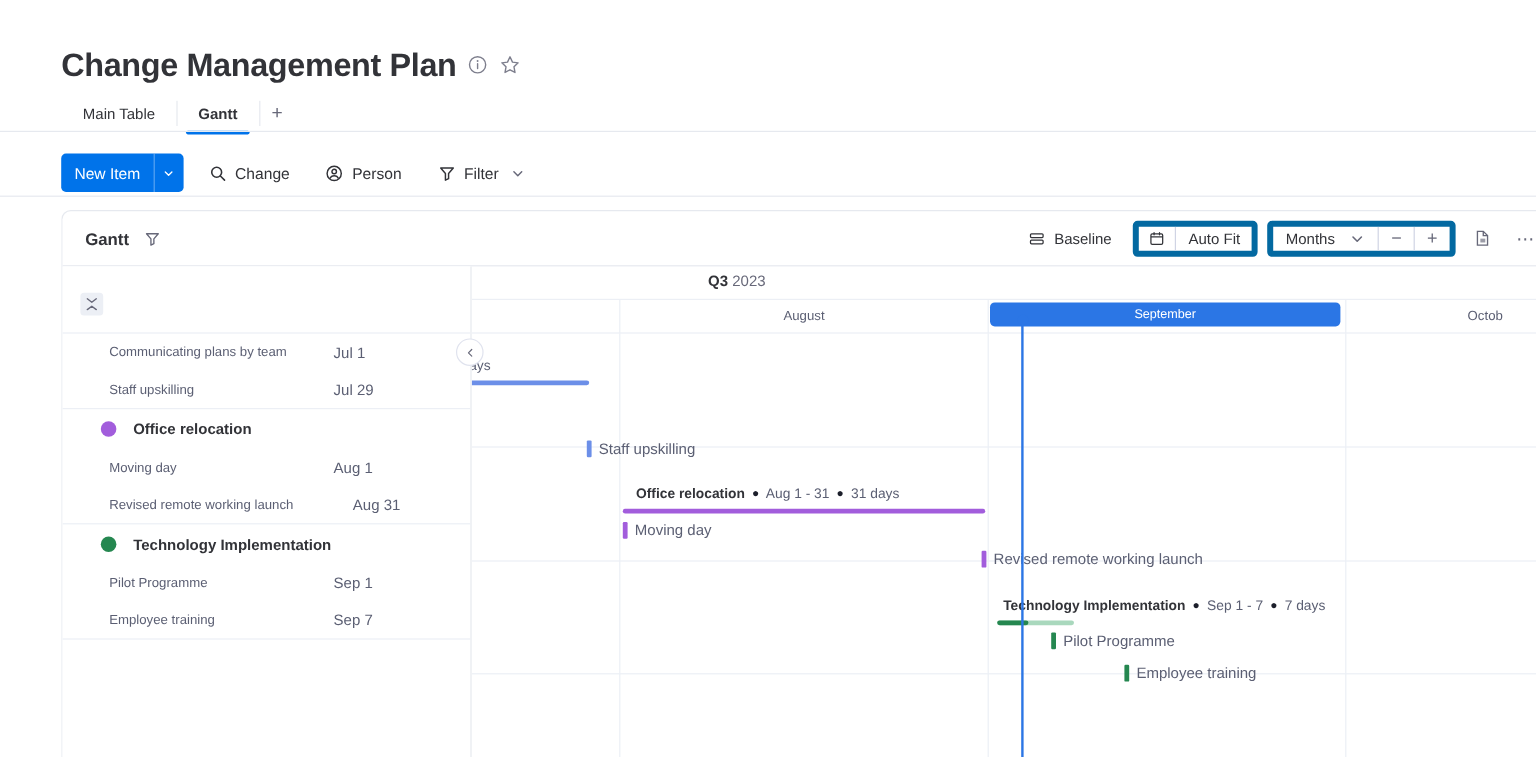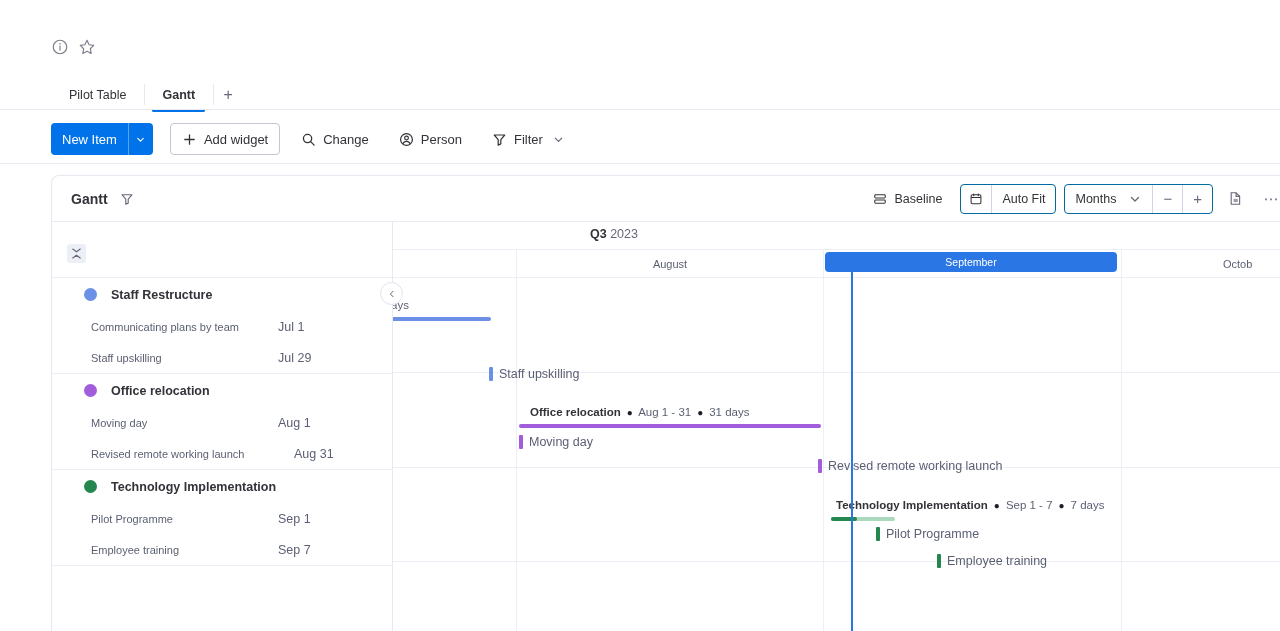--- a/index.html
+++ b/index.html
@@ -26,41 +26,41 @@
   .tab.first { padding-left: 8px; }
   .tab + .tab::before { content:""; position:absolute; left:0; top:4px; bottom:4px; width:1px; background:#e6e9ef; }
   .tab.active { font-weight: 700; }
   .tab.active::after { content:""; position:absolute; left:8px; right:8px; bottom:-3px; height:3px; background:#0073ea; border-radius:2px; }
   .tab .home-ic { width: 13px; height: 13px; color:#676879; }
   .tab-plus { display:flex; align-items:center; justify-content:center; width:30px; font-size:16px; color:#676879; cursor:pointer; position:relative;}
   .tab-plus::before { content:""; position:absolute; left:0; top:4px; bottom:4px; width:1px; background:#e6e9ef; }
   .tabs-underline { position:absolute; left:0; top:109px; width:1280px; height:1px; background:#e6e9ef; }
 
   
-  .toolbar { position: absolute; left: 0; top: 118px; width: 1152px; height: 42px; display:flex; align-items:center; padding-left: 51px; gap: 0; background:#fff;}
+  .toolbar { position: absolute; left: 0; top: 118px; width: 1152px; height: 42px; display:flex; align-items:flex-end; padding-left: 51px; gap: 0; background:#fff;}
   .btn-new { display:flex; align-items:center; height:32px; background:#0073ea; border-radius:4px; color:#fff; font-size:13px; overflow:hidden; cursor:pointer; }
   .btn-new .lbl { padding: 0 11px; font-weight:400; }
   .btn-new .sep { width:1px; height:32px; background:rgba(255,255,255,.35); }
   .btn-new .chev { display:flex; align-items:center; justify-content:center; width:24px; height:32px; }
   .tb-btn { display:flex; align-items:center; gap:7px; height:32px; padding:0 11px; font-size:13px; color:#323338; cursor:pointer; border-radius:4px; background:transparent; }
   .tb-btn.bordered { border:1px solid #c3c6d4; margin-left:17px; }
   .tb-btn .ic { display:flex; width:15px; height:15px; color:#323338; }
   .tb-btn .ic svg { display:block; }
   .tb-chev { width:13px; height:13px; color:#676879; margin-left:2px; }
   .toolbar-underline { position:absolute; left:0; top:163px; width:1280px; height:1px; background:#e6e9ef; }
 
   
   .widget { position:absolute; left:51px; top:175px; width:1240px; height:470px; background:#fff;
             border:1px solid #e6e9ef; border-radius:8px 0 0 0; border-right:none; border-bottom:none; overflow:hidden; }
   .widget-head { position:relative; height:46px; border-bottom:1px solid #e6e9ef; display:flex; align-items:center; }
   .widget-title { margin-left:19px; font-size:14px; font-weight:700; color:#323338; }
   .widget-filter { margin-left:12px; width:14px; height:14px; color:#676879; cursor:pointer; }
   .widget-head-right { position:absolute; right:0; top:0; height:45px; display:flex; align-items:center; gap:0; padding-right: 6px; }
   .wh-btn { display:flex; align-items:center; gap:7px; height:30px; padding:0 10px; font-size:12.5px; color:#323338; cursor:pointer; border-radius:4px; }
-  .wh-group { display:flex; align-items:stretch; border:1px solid #0369a1; border-radius:4px; height:30px; margin-left:8px; overflow:hidden; }
+  .wh-group { display:flex; align-items:stretch; border:5px solid #0369a1; border-radius:4px; height:30px; margin-left:8px; overflow:hidden; }
   .wh-group .cell { display:flex; align-items:center; justify-content:center; padding:0 10px; font-size:12.5px; color:#323338; cursor:pointer; }
   .wh-group .cell + .cell { border-left:1px solid #d0d4e4; }
   .wh-group .cell.icon-only { padding:0 8px; }
   .ic14 { width:14px; height:14px; color:#323338; display:block; }
   .ic15 { width:15px; height:15px; color:#676879; display:block; }
   .wh-icon-btn { display:flex; align-items:center; justify-content:center; width:28px; height:30px; margin-left:8px; cursor:pointer; color:#676879; }
 
   
   .gantt-body { position:relative; height:424px; }
   .left-pane { position:absolute; left:0; top:0; width:341px; height:424px; background:#fff; border-right:1px solid #e6e9ef; z-index:3; }
@@ -102,65 +102,58 @@
   .milestone { position:absolute; width:4px; height:14px; border-radius:1px; }
   .mlabel { position:absolute; font-size:12.5px; color:#5b5f73; white-space:nowrap; }
 </style>
 </head>
 <body>
 
 <div id="app">
 
   <div class="board-header">
     <div class="title-row">
+      <div class="board-title">Change Management Plan</div>
       <span class="hdr-icon">
         <svg viewBox="0 0 20 20" fill="none" stroke="currentColor" stroke-width="1.3">
           <circle cx="10" cy="10" r="7.5"></circle>
             <path d="M10 9v4.5" stroke-linecap="round"></path>
             <circle cx="10" cy="6.5" r=".9" fill="currentColor" stroke="none"></circle>
         </svg>
       </span>
       <span class="hdr-icon">
         <svg viewBox="0 0 20 20" fill="none" stroke="currentColor" stroke-width="1.3" stroke-linejoin="round">
           <path d="M10 2.6l2.3 4.9 5.2.7-3.8 3.7.9 5.2-4.6-2.5-4.6 2.5.9-5.2L2.5 8.2l5.2-.7z"></path>
         </svg>
       </span>
     </div>
 
     <div class="tabs">
       <div class="tab">
-        <span>Pilot Table</span>
+        <span>Main Table</span>
       </div>
       <div class="tab active">
         <span>Gantt</span>
       </div>
       <div class="tab-plus">+</div>
     </div>
     <div class="tabs-underline"></div>
   </div>
 
   <div class="toolbar">
     <div class="btn-new">
       <span class="lbl">New Item</span>
       <span class="sep"></span>
       <span class="chev">
         <svg width="11" height="11" viewBox="0 0 16 16" fill="none" stroke="#fff" stroke-width="1.6" stroke-linecap="round" stroke-linejoin="round">
             <path d="M4 6.3l4 4 4-4"></path>
           </svg>
       </span>
     </div>
 
-    <div class="tb-btn bordered">
-      <span class="ic">
-        <svg viewBox="0 0 16 16" fill="none" stroke="currentColor" stroke-width="1.4" stroke-linecap="round">
-            <path d="M8 3v10M3 8h10"></path>
-          </svg>
-      </span>
-      <span>Add widget</span>
-    </div>
 
     <div class="tb-btn" style="margin-left:10px">
       <span class="ic">
         <svg viewBox="0 0 16 16" fill="none" stroke="currentColor" stroke-width="1.4" stroke-linecap="round">
             <circle cx="7" cy="7" r="4.4"></circle>
             <path d="M10.3 10.3L14 14"></path>
           </svg>
       </span>
       <span>Change</span>
     </div>
@@ -260,24 +253,20 @@
             <svg width="11" height="5" viewBox="0 0 12 6" fill="none" stroke="currentColor" stroke-width="1.4" stroke-linecap="round" stroke-linejoin="round">
                 <path d="M1.5 1.2L6 4.6l4.5-3.4"></path>
               </svg>
             <svg width="11" height="5" viewBox="0 0 12 6" fill="none" stroke="currentColor" stroke-width="1.4" stroke-linecap="round" stroke-linejoin="round" style="margin-top:1px">
                 <path d="M1.5 4.8L6 1.4l4.5 3.4"></path>
               </svg>
           </div>
         </div>
 
         <div class="grp">
-          <div class="grp-title">
-            <span class="dot" style="background:#6C8FE8"></span>
-            <span class="grp-name">Staff Restructure</span>
-          </div>
           <div class="task" style="position:relative">
             <span class="task-name">Communicating plans by team</span>
             <span class="task-date" style="left:226px">Jul 1</span>
           </div>
           <div class="task" style="position:relative">
             <span class="task-name">Staff upskilling</span>
             <span class="task-date" style="left:226px">Jul 29</span>
           </div>
         </div>
 

